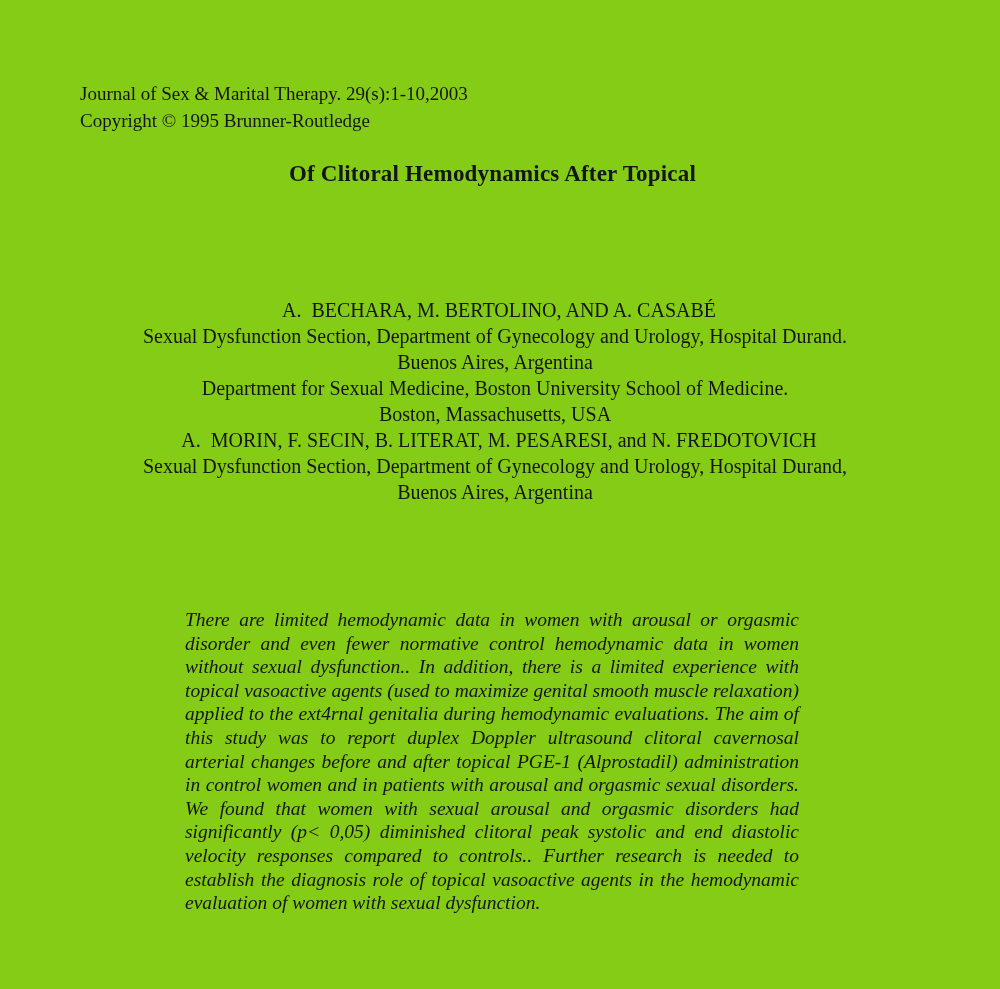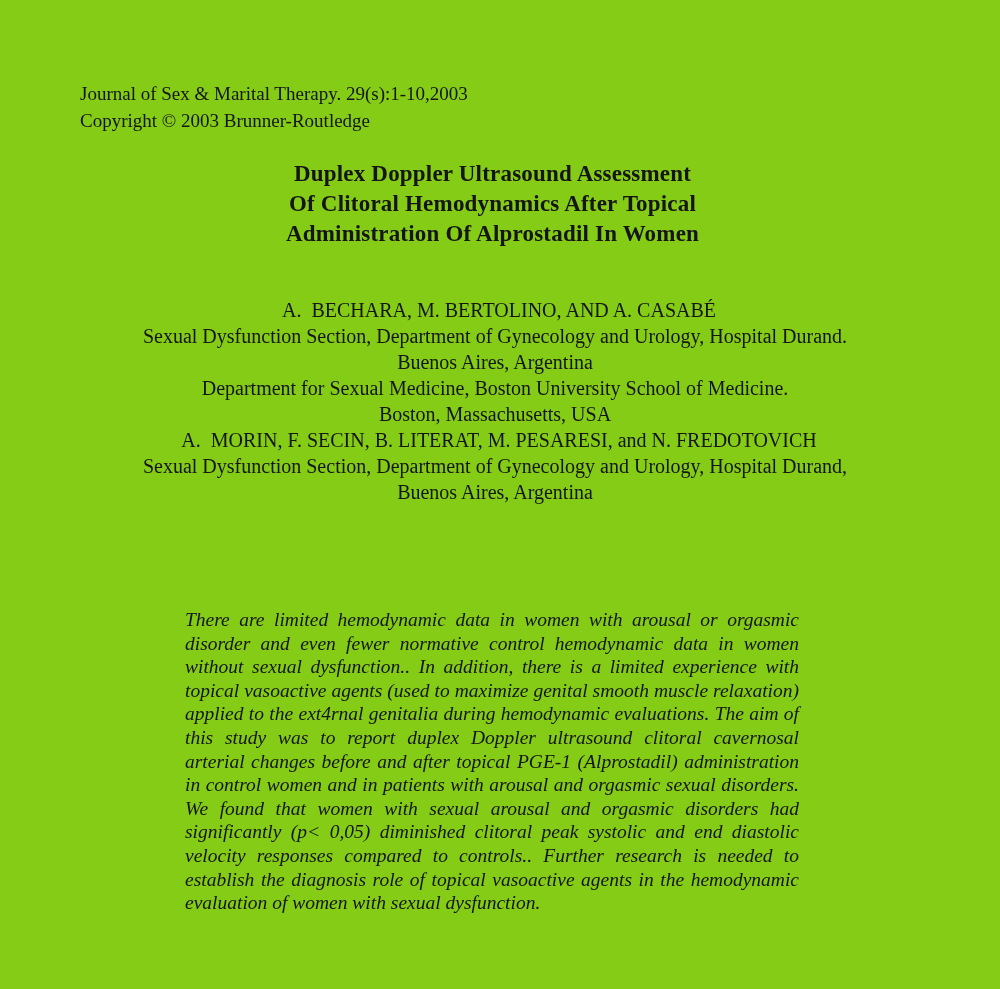--- a/index.html
+++ b/index.html
@@ -64,27 +64,25 @@
     text-align: justify;
   }
 </style>
 </head>
 <body>
 
 <div class="page">
 
   <div class="journal-meta">
     <div>Journal of Sex &amp; Marital Therapy. 29(s):1-10,2003</div>
-    <div>Copyright © 2003 Brunner-Routledge</div>
+    <div>Copyright © 1995 Brunner-Routledge</div>
   </div>
 
   <div class="paper-title">
-    <div>Duplex Doppler Ultrasound Assessment</div>
     <div>Of Clitoral Hemodynamics After Topical</div>
-    <div>Administration Of Alprostadil In Women</div>
   </div>
 
   <div class="authors-block">
     <div>
       <div class="author-names">A.  BECHARA, M. BERTOLINO, AND A. CASABÉ</div>
       <div>Sexual Dysfunction Section, Department of Gynecology and Urology, Hospital Durand.</div>
       <div>Buenos Aires, Argentina</div>
     </div>
     <div>
       <div>Department for Sexual Medicine, Boston University School of Medicine.</div>

